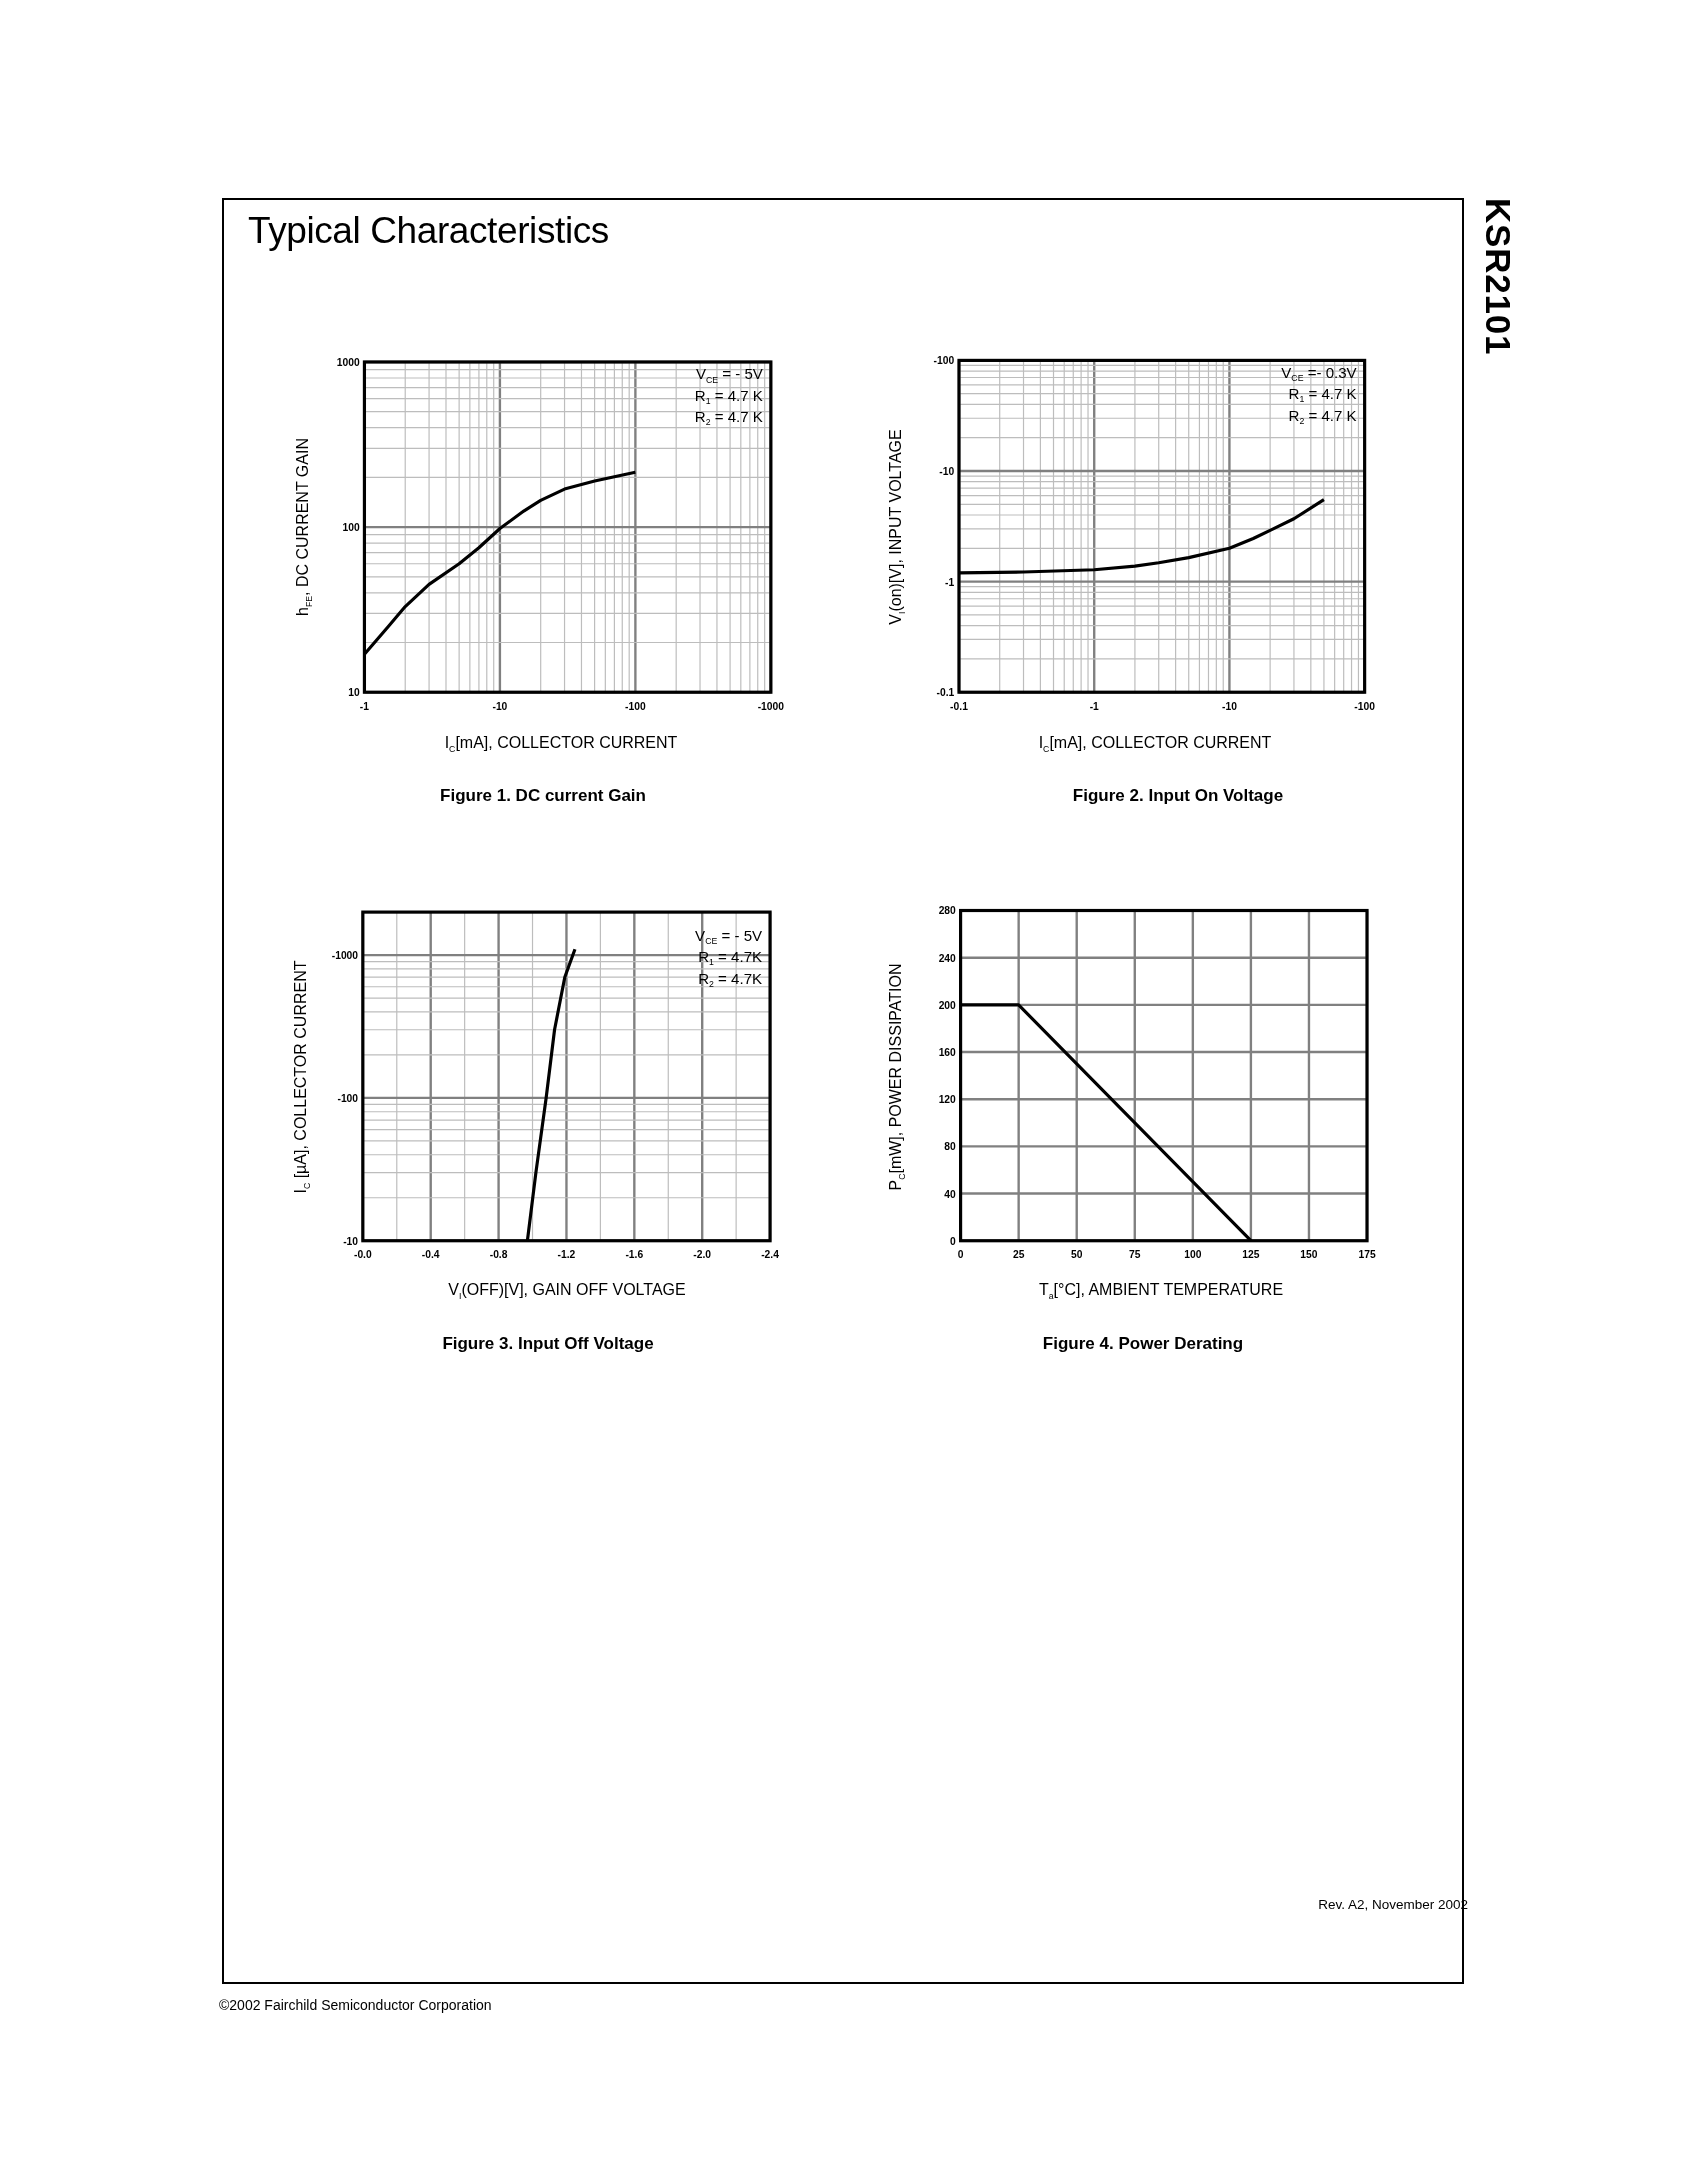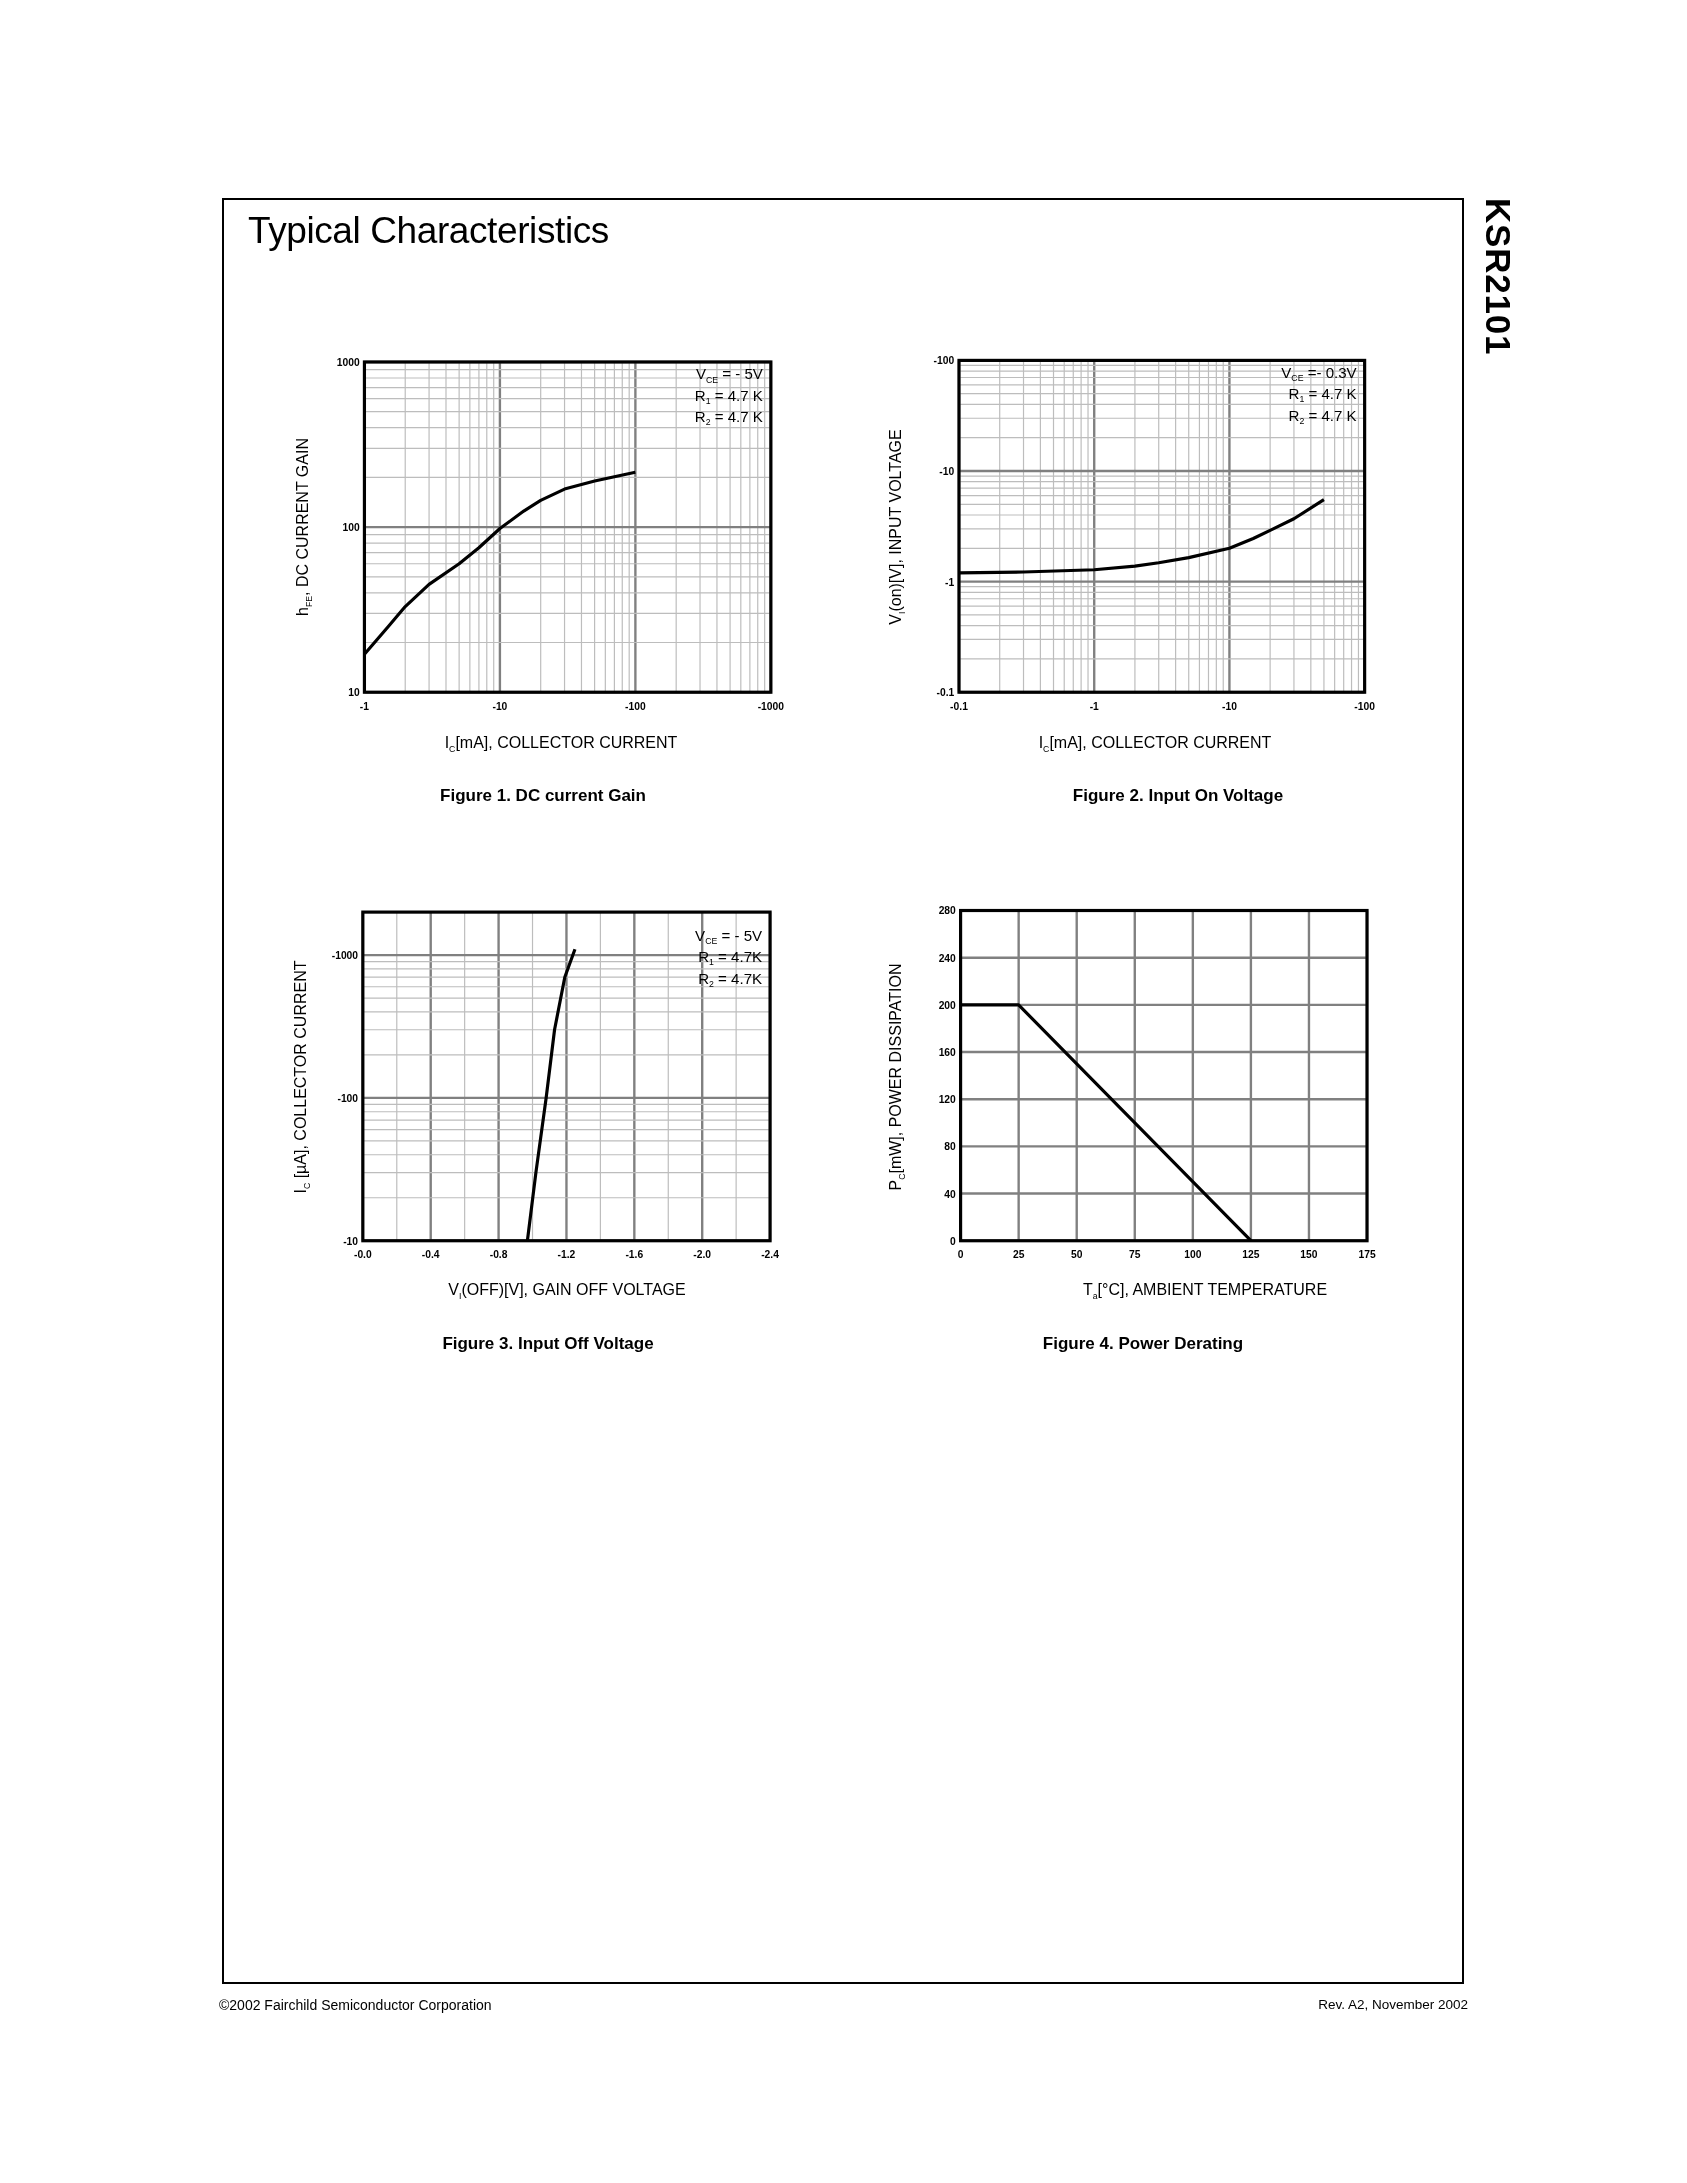--- a/index.html
+++ b/index.html
@@ -1,21 +1,21 @@
 <!DOCTYPE html>
 <html style="font-size:12.7px"><head>
 <meta charset="utf-8">
 <style>
   html, body { margin: 0; padding: 0; background: #ffffff; }
   body { width: 1687px; height: 2183px; position: relative; overflow: hidden; font-family: "Liberation Sans", sans-serif; color: #000; }
   .page-frame { position: absolute; left: 222px; top: 198px; width: 1242px; height: 1786px; border: 2.4px solid #000; box-sizing: border-box; }
   .page-title { position: absolute; left: 248px; top: 210px; font-size: 37px; font-weight: normal; letter-spacing: -0.4px; }
   .side-label { position: absolute; left: 1478px; top: 198px; font-size: 35px; font-weight: bold; writing-mode: vertical-rl; letter-spacing: 0.8px; }
   .footer-left { position: absolute; left: 219px; top: 1997px; font-size: 14px; }
-  .footer-right { position: absolute; right: 219px; top: 1997px; font-size: 13.5px; }
+  .footer-right { position: absolute; right: 219px; top: 1897px; font-size: 13.5px; }
   .fig { position: absolute; }
   .fig svg { position: absolute; left: 0; top: 0; overflow: visible; }
   .caption { position: absolute; font-size: 17px; font-weight: bold; white-space: nowrap; transform: translateX(-50%); }
   .xlabel { position: absolute; font-size: 16px; white-space: nowrap; transform: translateX(-50%); }
   .ylabel { position: absolute; font-size: 16px; white-space: nowrap; transform-origin: 0 0; transform: rotate(-90deg) translateX(-50%); }
   .tick { font-family: "Liberation Sans", sans-serif; font-size: 13px; font-weight: bold; fill: #000; }
   .annot { font-family: "Liberation Sans", sans-serif; font-size: 19px; fill: #000; }
   sub { font-size: 8.7px; }
 </style>
 </head>
@@ -271,20 +271,20 @@
       <text x="1204" y="1330.2857142857142" class="tick" text-anchor="end">160</text>
       <text x="1204" y="1270.857142857143" class="tick" text-anchor="end">200</text>
       <text x="1204" y="1211.4285714285716" class="tick" text-anchor="end">240</text>
       <text x="1204" y="1152" class="tick" text-anchor="end">280</text>
       <polyline points="1210.0,1265.9 1283.1,1265.9 1575.7,1563.0" fill="none" stroke="#000" stroke-width="4" stroke-linejoin="round"></polyline>
     </svg>
 </div>
 <div class="ylabel" style="left:887px;top:1077px;">
   <span>P</span><sub>C</sub><span>[mW], POWER DISSIPATION</span>
 </div>
-<div class="xlabel" style="left:1161px;top:1281px;margin-left:44px;">
+<div class="xlabel" style="left:1161px;top:1281px;">
   <span>T</span><sub>a</sub><span>[°C], AMBIENT TEMPERATURE</span>
 </div>
 <div class="caption" style="left:1143px;top:1334px;">Figure 4. Power Derating</div>
 
 <div class="footer-left">©2002 Fairchild Semiconductor Corporation</div>
 <div class="footer-right">Rev. A2, November 2002</div>
 
 
 </body></html>

